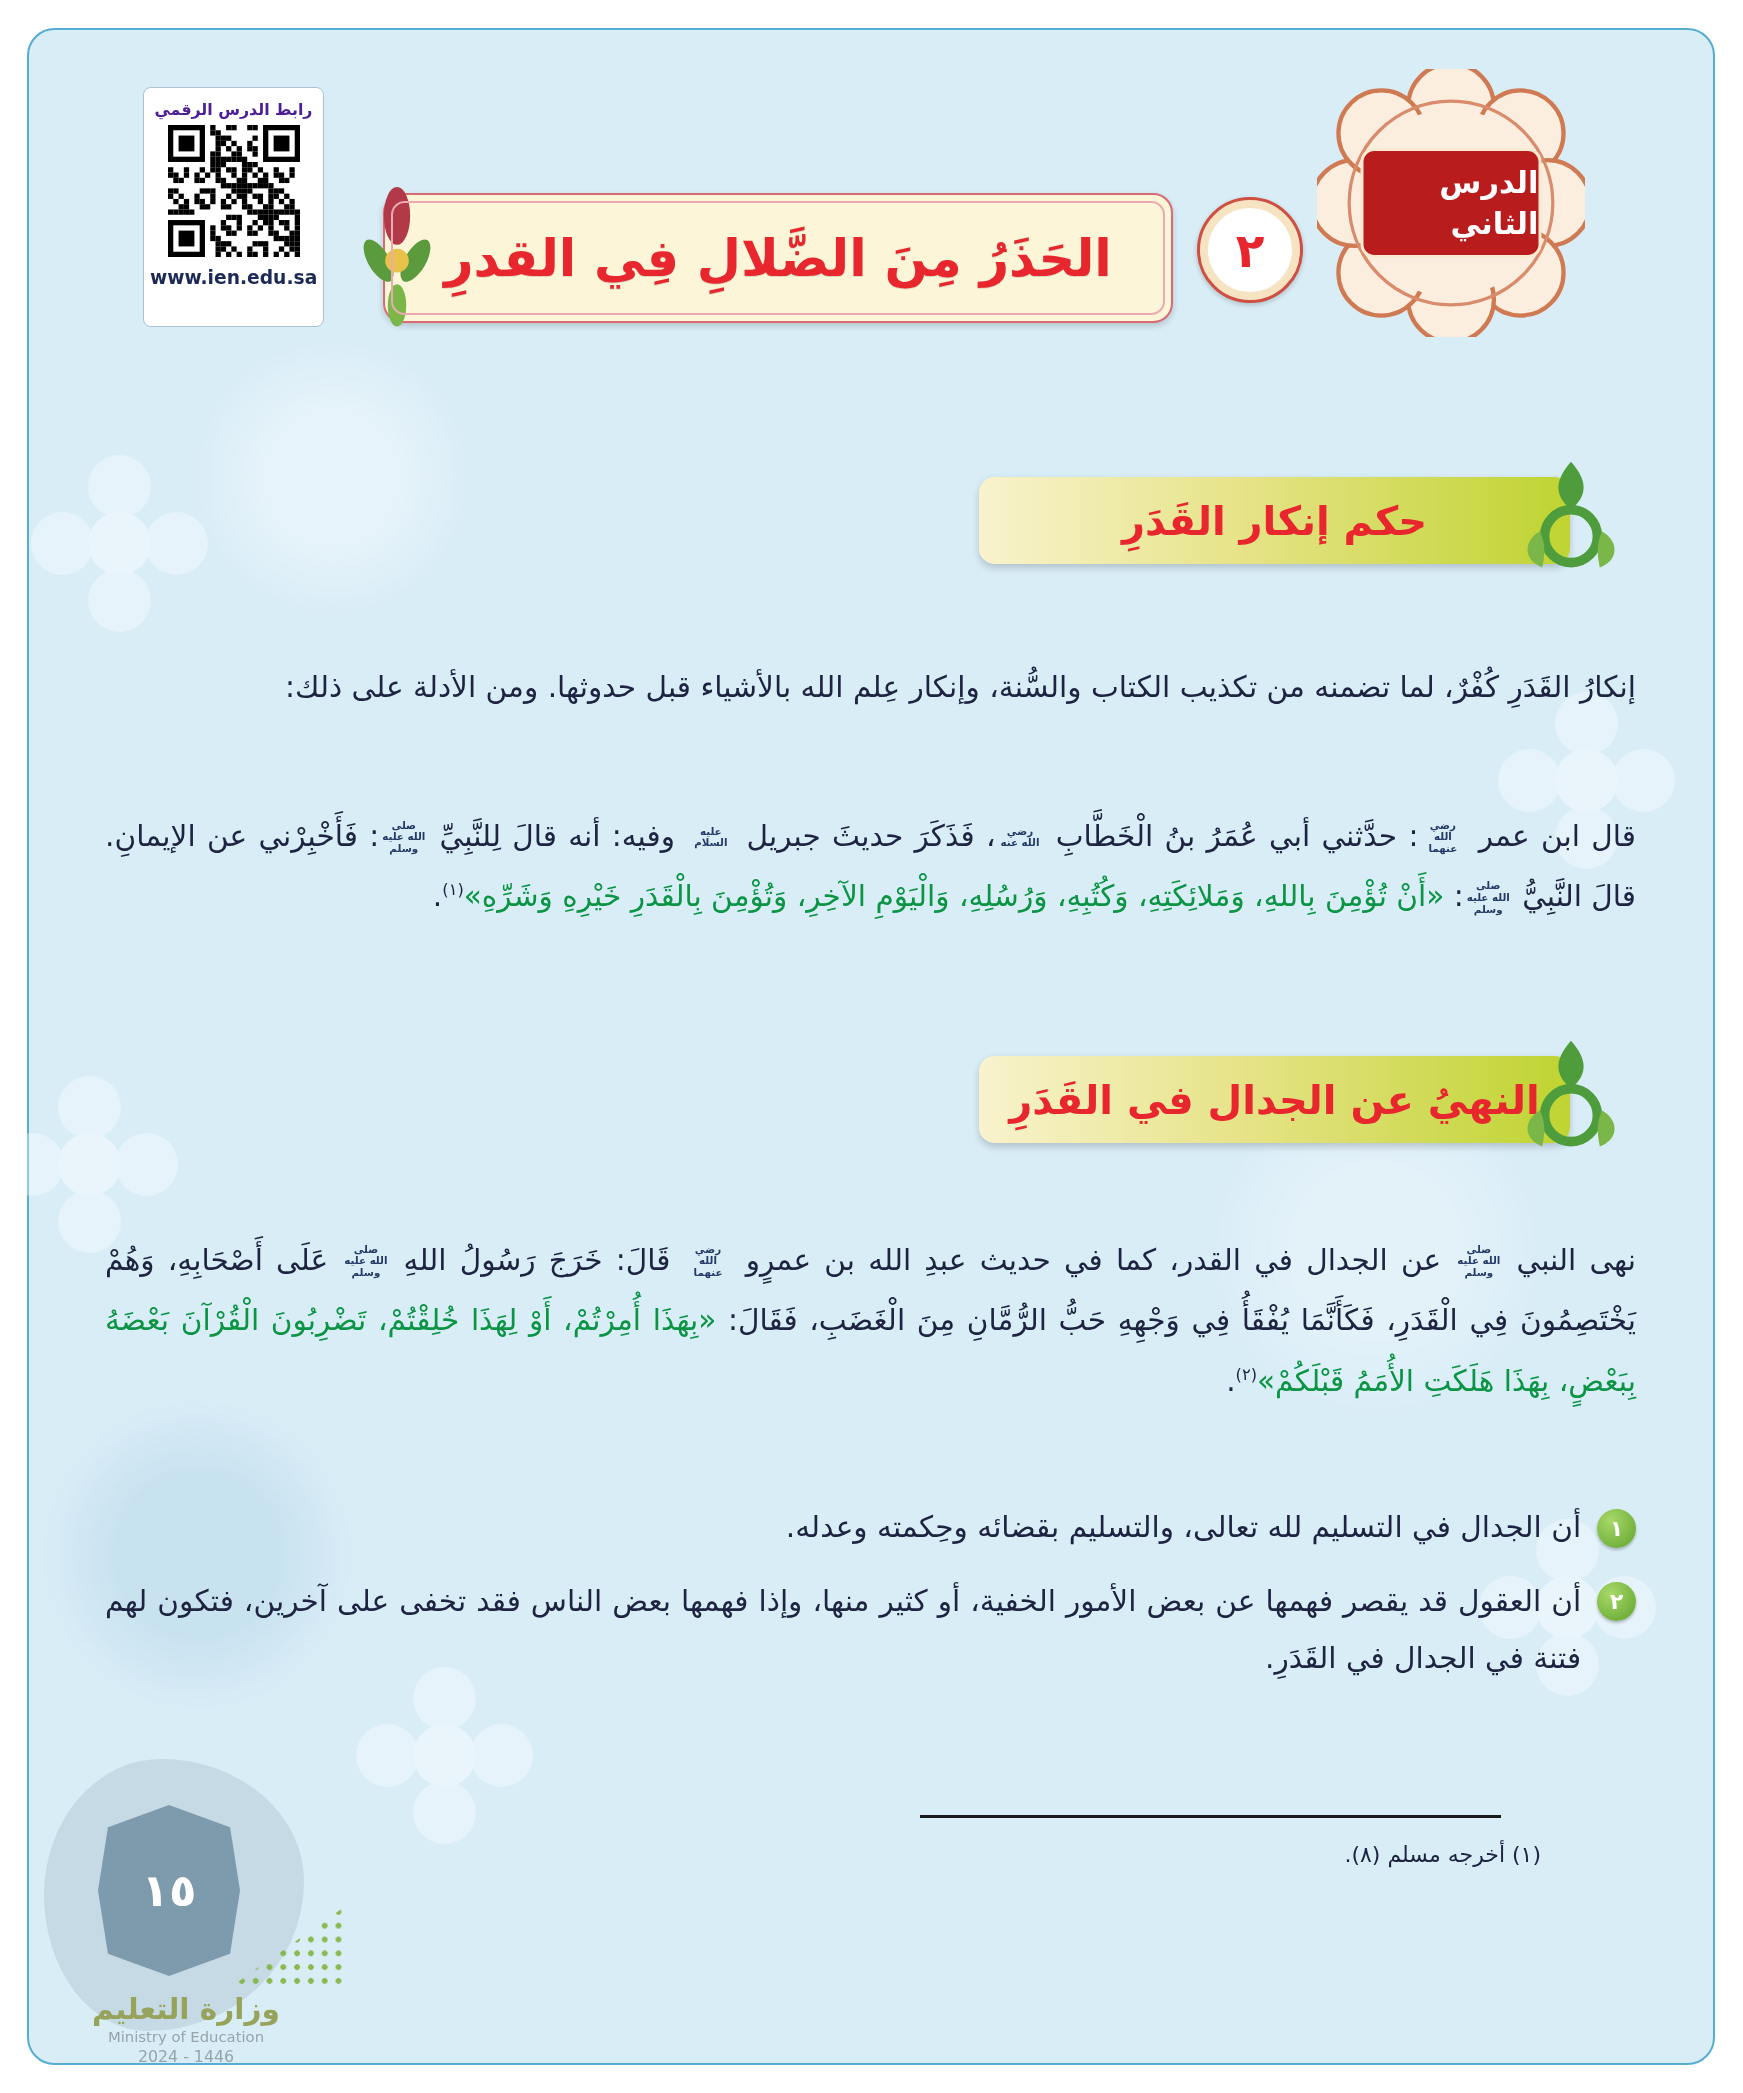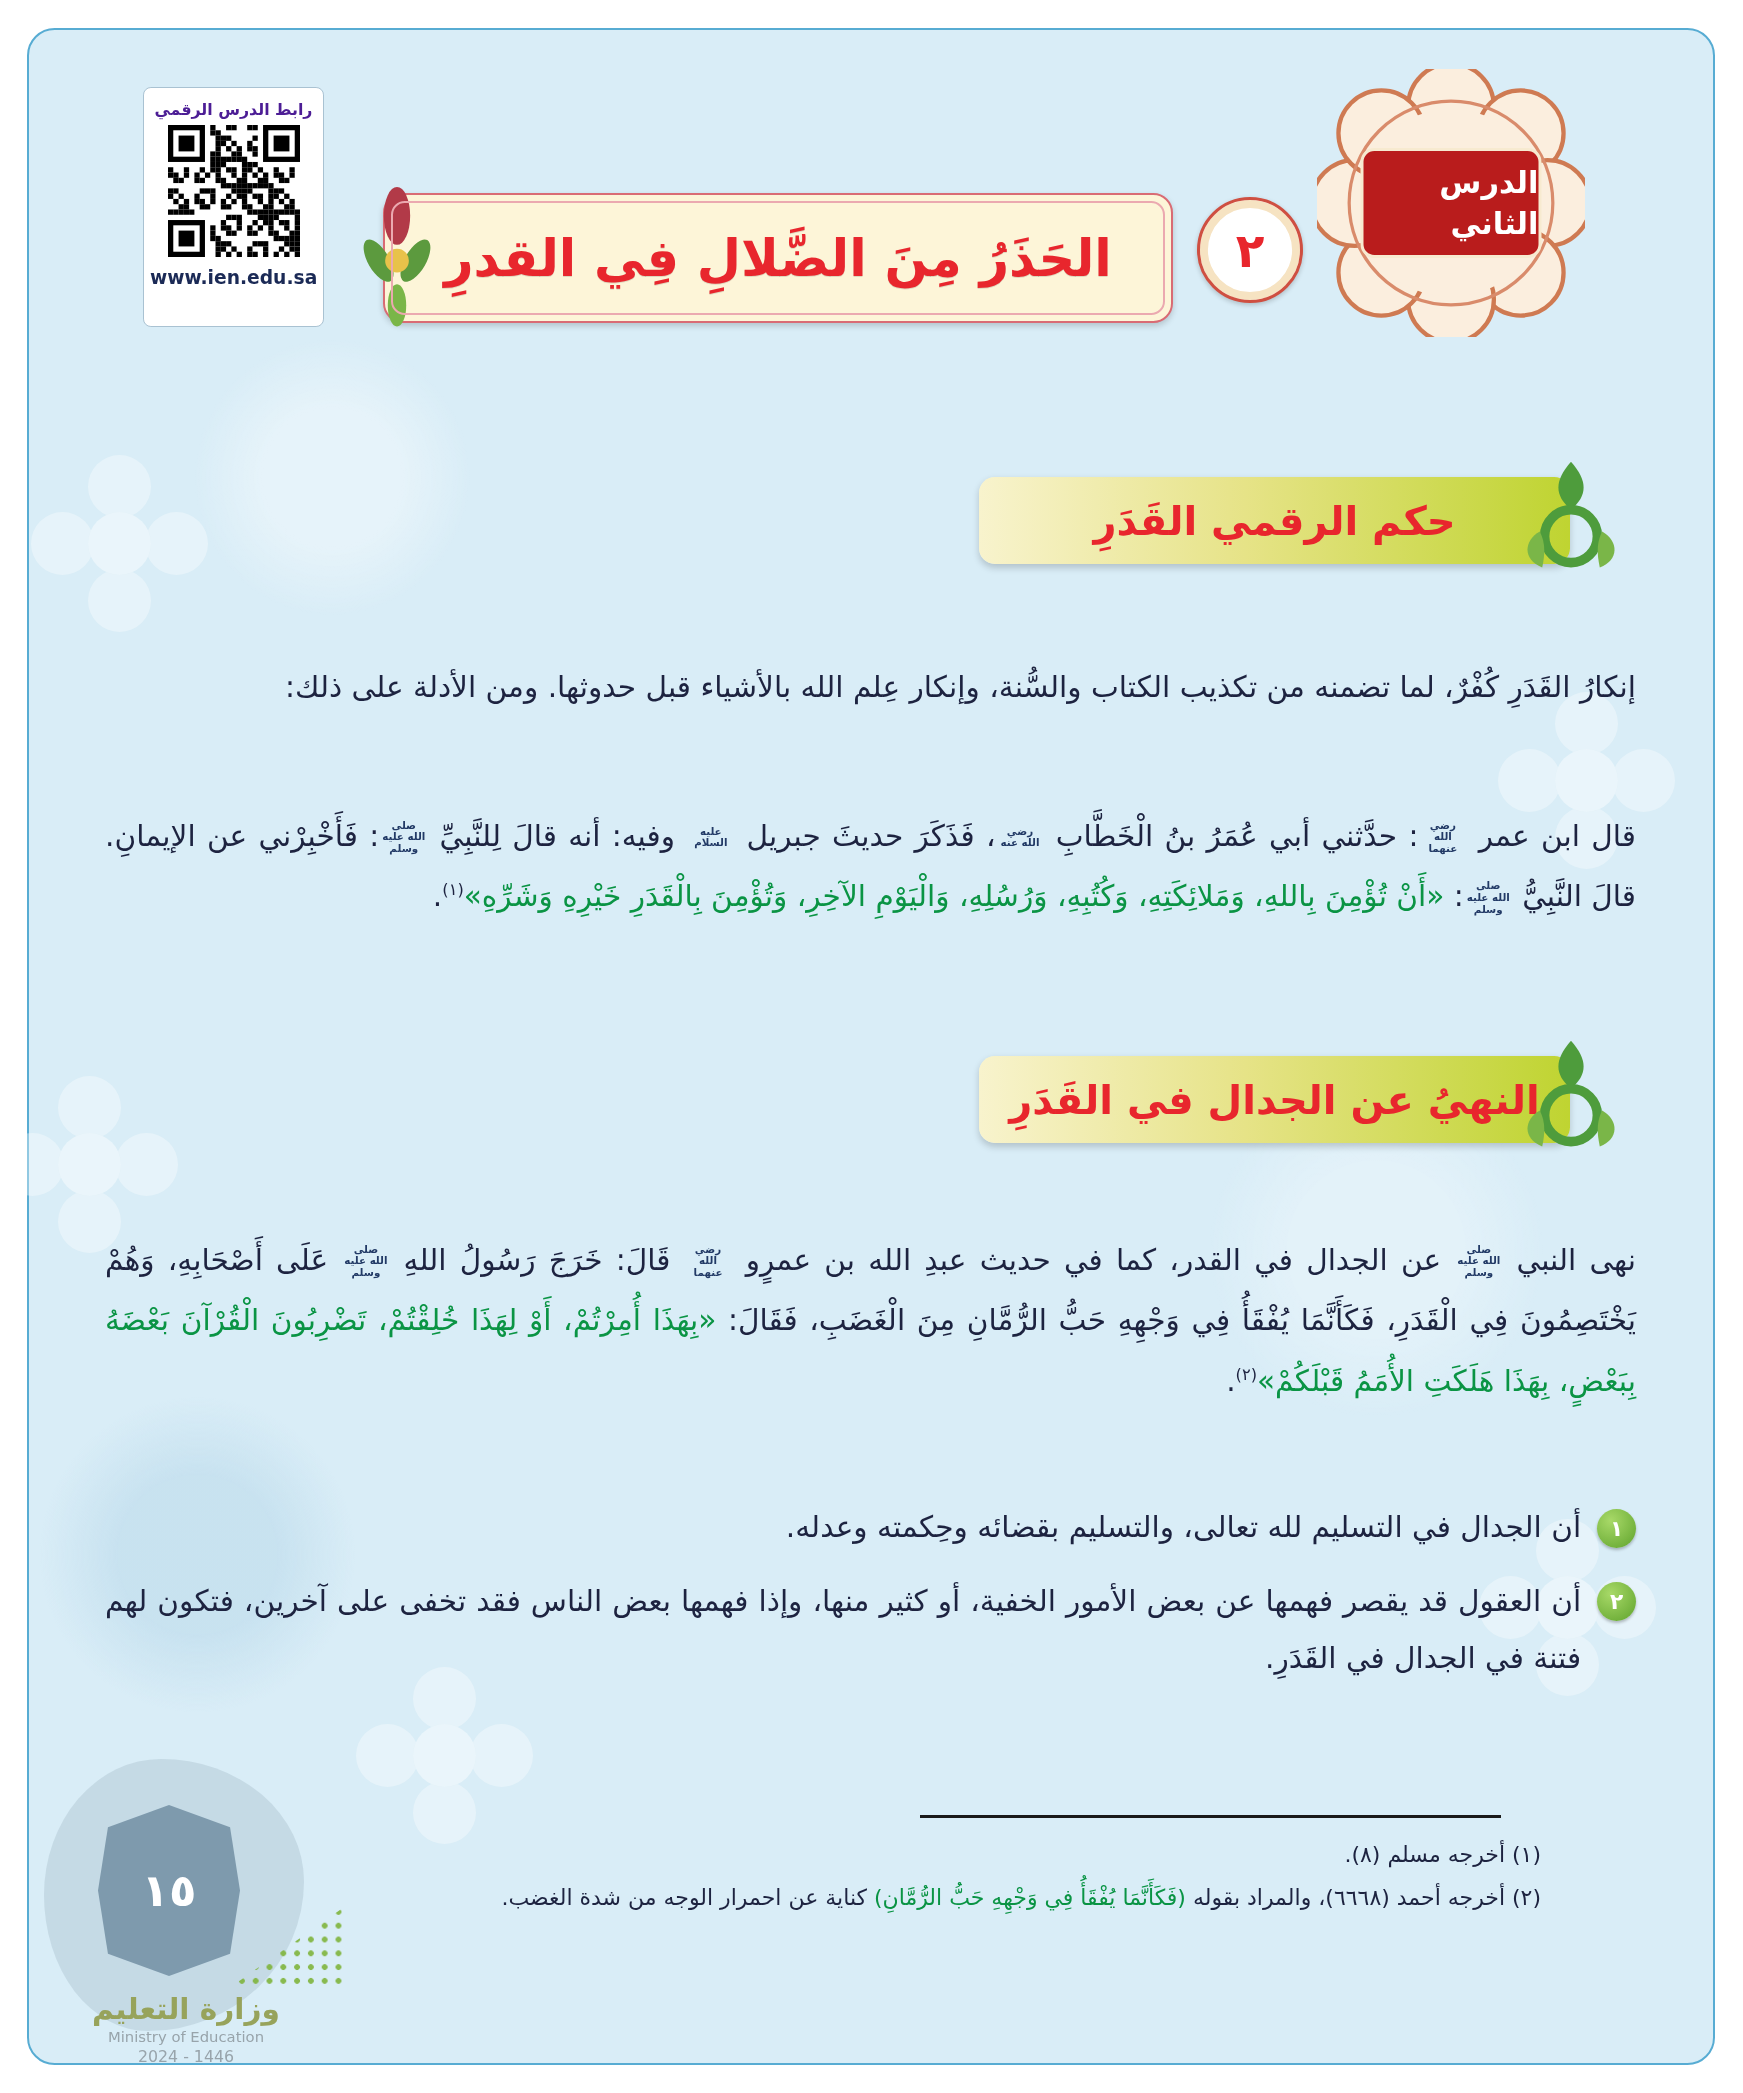--- a/index.html
+++ b/index.html
@@ -362,21 +362,21 @@
     <div class="title-text">الحَذَرُ مِنَ الضَّلالِ فِي القدرِ</div>
   </div>
 
   <div class="section-banner" style="top:477px;">
     <svg class="section-ornament" viewBox="0 0 100 100">
       <path d="M50 4 C64 20 64 32 50 44 C36 32 36 20 50 4 Z" fill="#4e9c3c"></path>
       <circle cx="50" cy="66" r="22" fill="none" stroke="#4e9c3c" stroke-width="8"></circle>
       <path d="M24 62 C10 70 10 86 26 92 C29 78 28 70 24 62 Z" fill="#7ab648"></path>
       <path d="M76 62 C90 70 90 86 74 92 C71 78 72 70 76 62 Z" fill="#7ab648"></path>
     </svg>
-    <div class="section-heading">حكم الرقمي القَدَرِ</div>
+    <div class="section-heading">حكم إنكار القَدَرِ</div>
   </div>
 
   <p class="body-para" style="top:627px;">إنكارُ القَدَرِ كُفْرٌ، لما تضمنه من تكذيب الكتاب والسُّنة، وإنكار عِلم الله بالأشياء قبل حدوثها. ومن الأدلة على ذلك:</p>
   <p class="body-para" style="top:776px;"><span class="seg-t">قال ابن عمر </span><span class="seg-h">رضي الله عنهما</span><span class="seg-t">: حدَّثني أبي عُمَرُ بنُ الْخَطَّابِ </span><span class="seg-h">رضي الله عنه</span><span class="seg-t">، فَذَكَرَ حديثَ جبريل </span><span class="seg-h">عليه السلام</span><span class="seg-t"> وفيه: أنه قالَ لِلنَّبِيِّ </span><span class="seg-h">صلى الله عليه وسلم</span><span class="seg-t">: فَأَخْبِرْني عن الإيمانِ. قالَ النَّبِيُّ </span><span class="seg-h">صلى الله عليه وسلم</span><span class="seg-t">: </span><span class="seg-q">«أَنْ تُؤْمِنَ بِاللهِ، وَمَلائِكَتِهِ، وَكُتُبِهِ، وَرُسُلِهِ، وَالْيَوْمِ الآخِرِ، وَتُؤْمِنَ بِالْقَدَرِ خَيْرِهِ وَشَرِّهِ»</span><span class="seg-sup">(١)</span><span class="seg-t">.</span></p>
 
   <div class="section-banner" style="top:1056px;">
     <svg class="section-ornament" viewBox="0 0 100 100">
       <path d="M50 4 C64 20 64 32 50 44 C36 32 36 20 50 4 Z" fill="#4e9c3c"></path>
       <circle cx="50" cy="66" r="22" fill="none" stroke="#4e9c3c" stroke-width="8"></circle>
       <path d="M24 62 C10 70 10 86 26 92 C29 78 28 70 24 62 Z" fill="#7ab648"></path>
@@ -395,21 +395,20 @@
     </div>
     <div class="point-row">
       <div class="point-num">٢</div>
       <div class="point-text">أن العقول قد يقصر فهمها عن بعض الأمور الخفية، أو كثير منها، وإذا فهمها بعض الناس فقد تخفى على آخرين، فتكون لهم فتنة في الجدال في القَدَرِ.</div>
     </div>
   </div>
 
   <div class="footnote-sep"></div>
   <div class="footnotes">
     <span class="footnote-line"><span class="seg-t">(١) أخرجه مسلم (٨).</span></span>
-    <span class="footnote-line"><span class="seg-t">(٢) أخرجه أحمد (٦٦٦٨)، والمراد بقوله </span><span class="seg-q">(فَكَأَنَّمَا يُفْقَأُ فِي وَجْهِهِ حَبُّ الرُّمَّانِ)</span><span class="seg-t"> كناية عن احمرار الوجه من شدة الغضب.</span></span>
   </div>
 
   <div class="corner-blob"></div>
   <div class="page-badge">
     <span class="page-num">١٥</span>
   </div>
   <div class="dots-triangle"></div>
   <div class="ministry">
     <div class="ministry-ar">وزارة التعليم</div>
     <div class="ministry-en">Ministry of Education</div>

